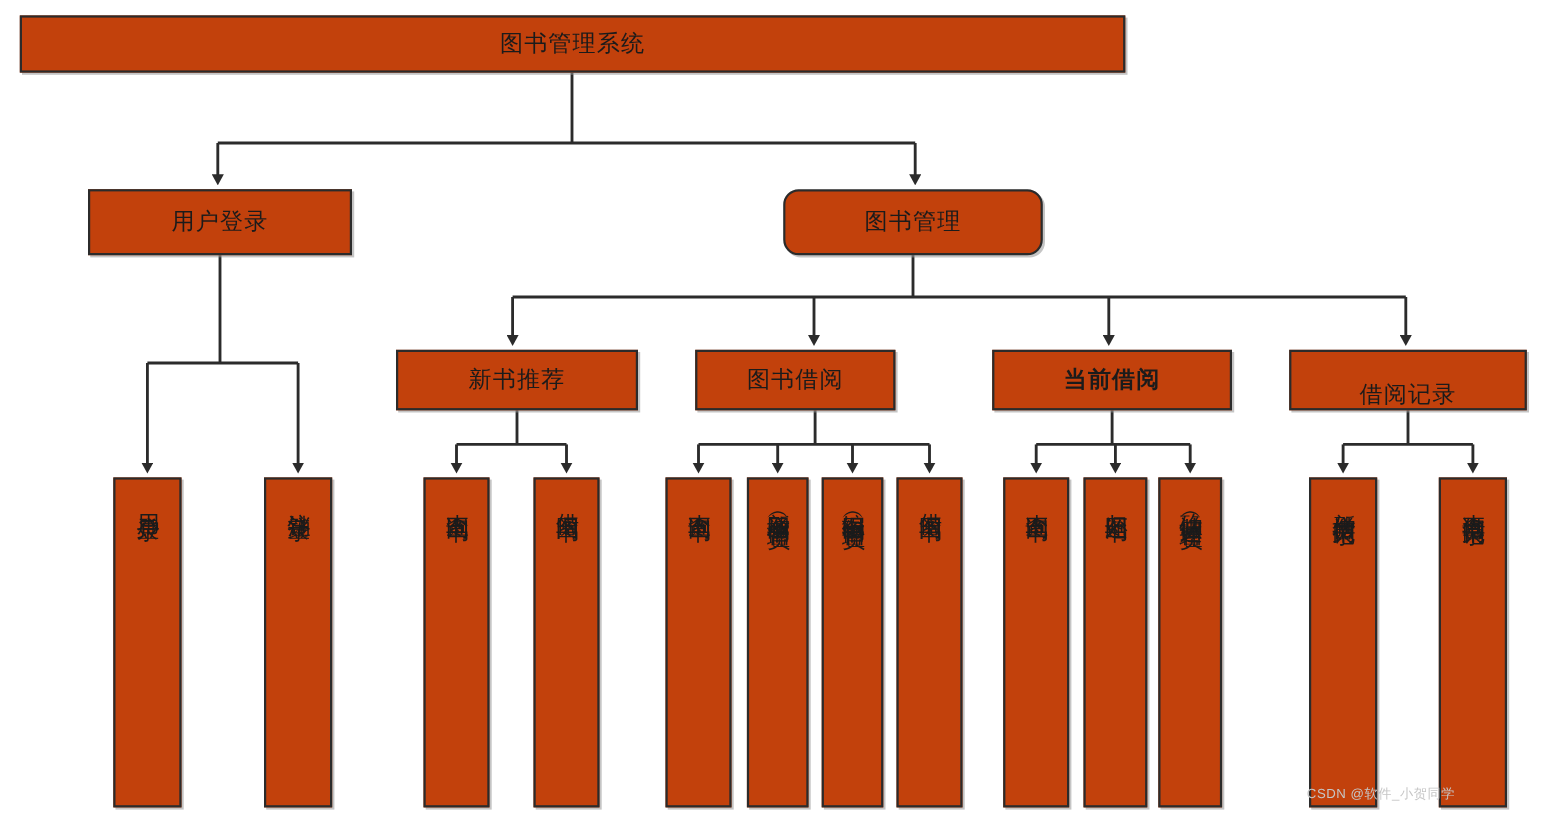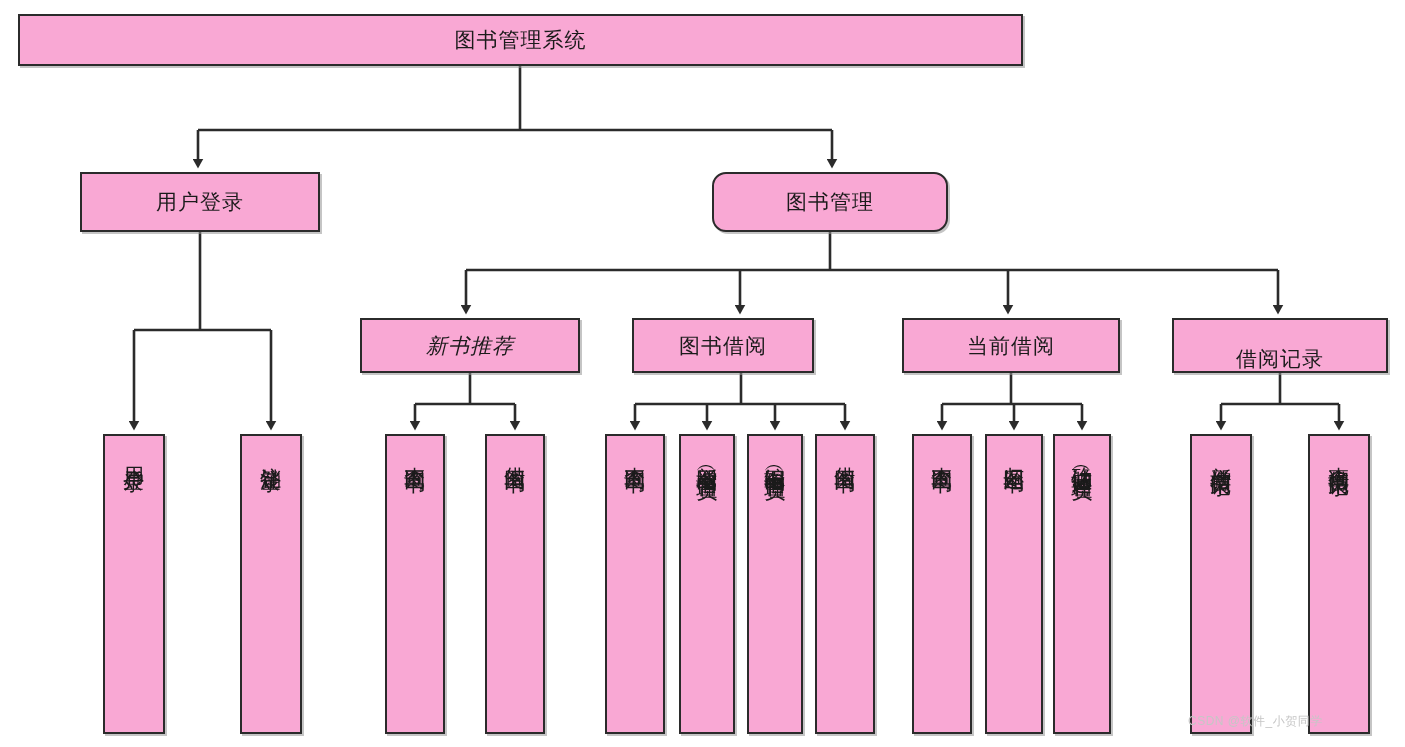--- a/index.html
+++ b/index.html
@@ -20,21 +20,21 @@
   #edge-layer {
     position: absolute;
     left: 0;
     top: 0;
     width: 1405px;
     height: 747px;
   }
   .node {
     position: absolute;
     box-sizing: border-box;
-    background: #f9a8d4;
+    background: #c2410c;
     border: 2px solid #2b2b2b;
     box-shadow: 2px 2px 0 rgba(150,150,150,0.55);
     display: flex;
     align-items: center;
     justify-content: center;
     color: #1b1b1b;
     z-index: 2;
   }
   .node-h {
     font-size: 21px;
@@ -126,27 +126,27 @@
     <span>图书管理系统</span>
   </div>
 
   <div class="node node-h" style="left:80px; top:172px; width:240px; height:60px;">
     <span>用户登录</span>
   </div>
   <div class="node node-h" style="left:712px; top:172px; width:236px; height:60px;border-radius:14px;">
     <span>图书管理</span>
   </div>
 
-  <div class="node node-h" style="left:360px; top:318px; width:220px; height:55px;font-style:italic;">
+  <div class="node node-h" style="left:360px; top:318px; width:220px; height:55px;">
     <span>新书推荐</span>
   </div>
   <div class="node node-h" style="left:632px; top:318px; width:182px; height:55px;">
     <span>图书借阅</span>
   </div>
-  <div class="node node-h" style="left:902px; top:318px; width:218px; height:55px;">
+  <div class="node node-h" style="left:902px; top:318px; width:218px; height:55px;font-weight:bold;">
     <span>当前借阅</span>
   </div>
   <div class="node node-h" style="left:1172px; top:318px; width:216px; height:55px;align-items:flex-end;">
     <span>借阅记录</span>
   </div>
 
   <div class="node node-v" style="left:103px; top:434px; width:62px; height:300px;">
     <span class="vlabel">用户登录</span>
   </div>
   <div class="node node-v" style="left:240px; top:434px; width:62px; height:300px;">

